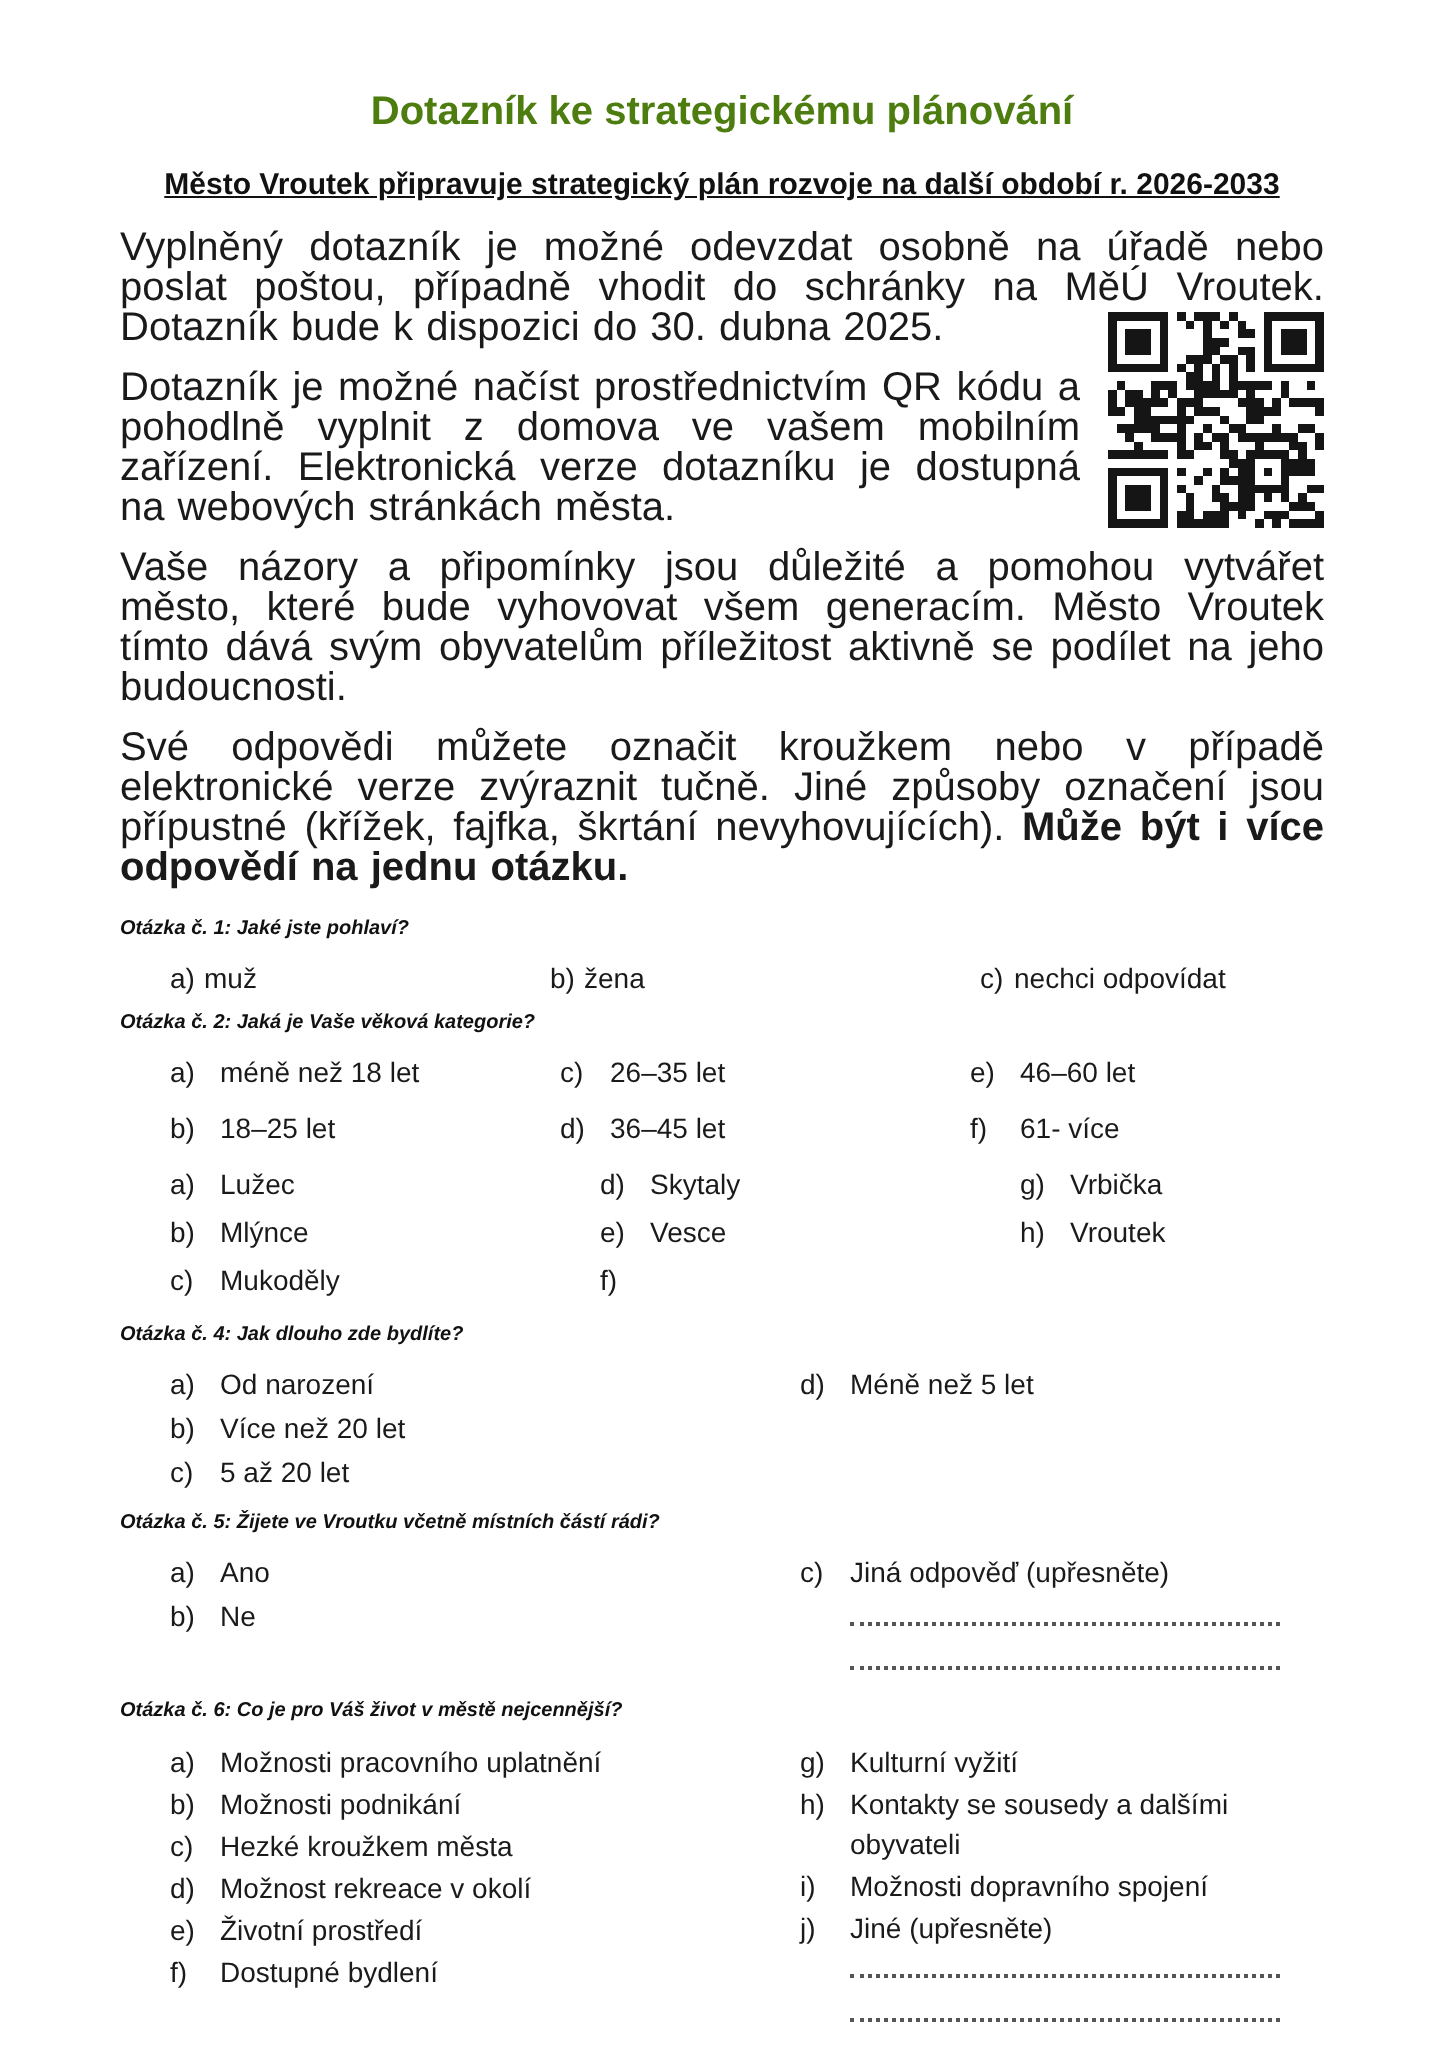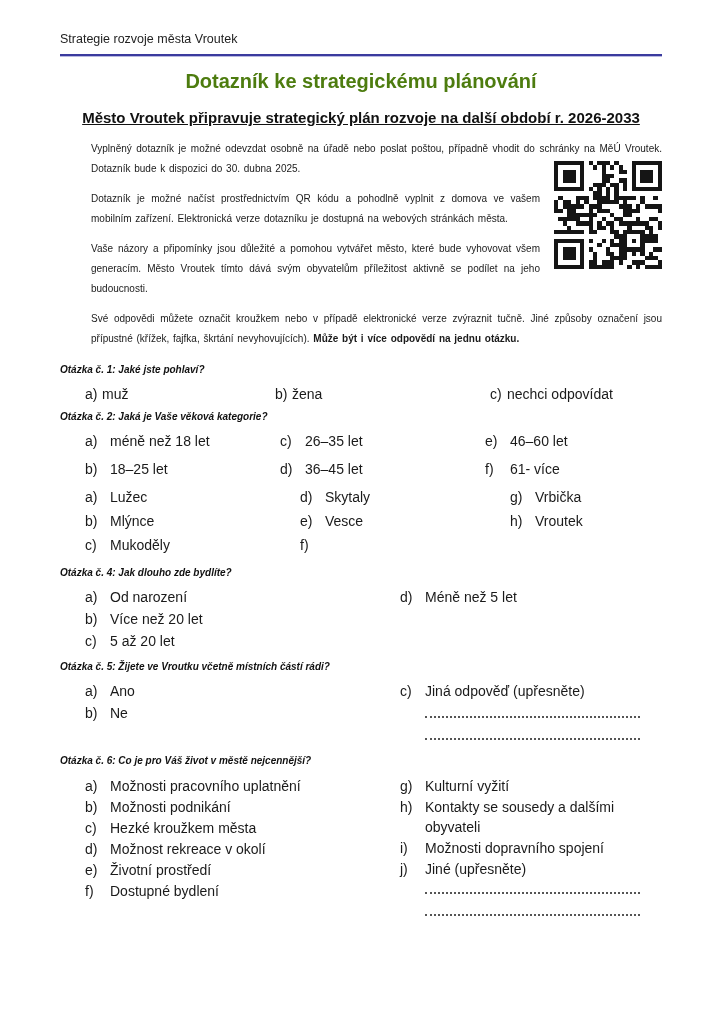--- a/index.html
+++ b/index.html
@@ -11,21 +11,21 @@
   .page{position:relative;width:724px;height:1024px;background:#fff;}
   .content{padding:32px 62px 0 60px;}
 
   .doc-header-text{font-size:12.5px;line-height:15px;color:#222;}
   .header-rule{margin-top:7px;border-top:2px solid #3b3b9e;border-bottom:1px solid #b9b9e2;}
 
   .title{margin:13px 0 0;text-align:center;font-size:20px;line-height:23px;font-weight:700;color:#4d7c0f;}
   .subtitle{margin:16px 0 0;text-align:center;font-size:15px;line-height:18px;font-weight:700;
             text-decoration:underline;color:#111;}
 
-  .intro{margin-top:12px;font-size:10px;line-height:20px;text-align:justify;word-spacing:1px;margin-left:31px;}
+  .intro{margin-top:12px;font-size:20px;line-height:20px;text-align:justify;word-spacing:1px;}
   .intro p{margin:0 0 10px;}
   .marking{margin-top:2px;}
   .marking b{font-weight:700;}
 
   .qr{float:right;width:108px;height:108px;margin:-28px 0 6px 14px;}
   .qr svg{display:block;}
 
   .questions{margin-top:12px;}
   .question h3{margin:4px 0 7px;font-size:10px;line-height:17px;font-weight:700;font-style:italic;color:#111;}
   .opts{padding-left:25px;font-size:14px;}
@@ -45,24 +45,20 @@
 
   .fill-line{height:12px;margin:0 2px 8px 25px;max-width:215px;
              border-bottom:2px dotted #555;}
 </style>
 </head>
 <body>
 
 <div class="page">
   <div class="content">
 
-    <header>
-      <div class="doc-header-text">Strategie rozvoje města Vroutek</div>
-      <div class="header-rule"></div>
-    </header>
 
     <h1 class="title">Dotazník ke strategickému plánování</h1>
     <h2 class="subtitle">Město Vroutek připravuje strategický plán rozvoje na další období r. 2026-2033</h2>
 
     <div class="intro">
       <p>Vyplněný dotazník je možné odevzdat osobně na úřadě nebo poslat poštou, případně vhodit do schránky na MěÚ Vroutek. Dotazník bude k dispozici do 30. dubna 2025.</p>
       <div class="qr">
         <svg id="qr-svg" width="108" height="108" viewBox="0 0 108 108" shape-rendering="crispEdges">
             <rect width="108" height="108" fill="#ffffff"></rect>
             <rect x="0.00" y="0.00" width="4.32" height="4.32" fill="#151515"></rect>

